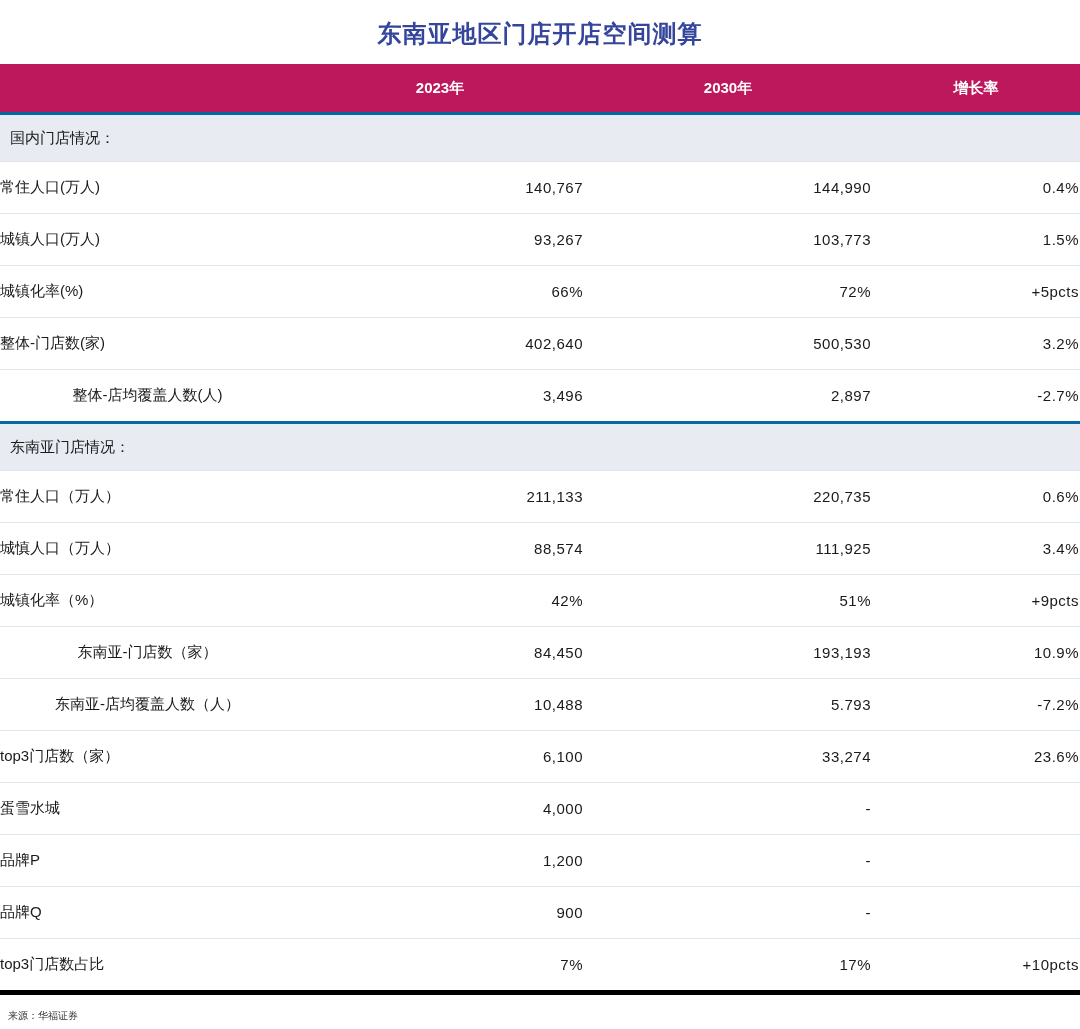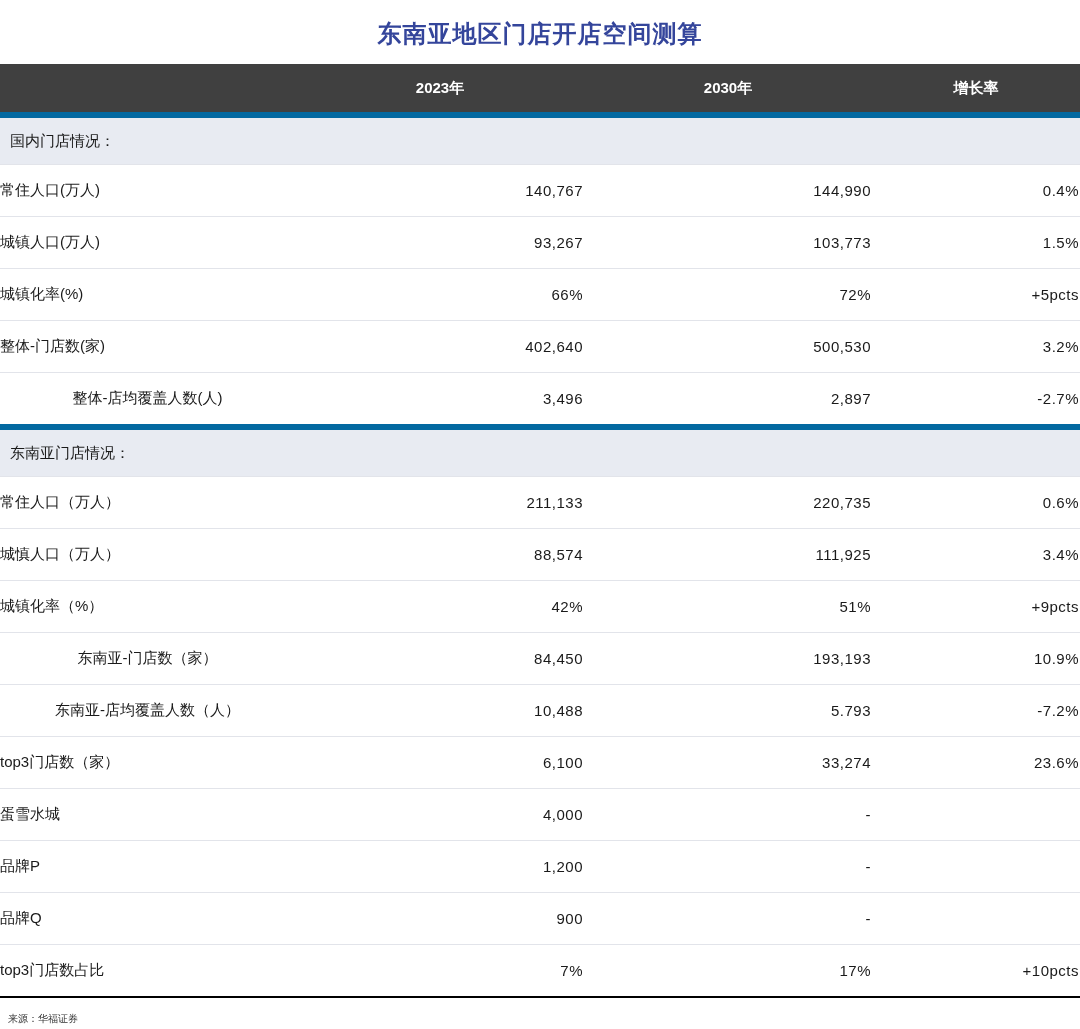--- a/index.html
+++ b/index.html
@@ -32,21 +32,21 @@
     width: 1080px;
     border-collapse: collapse;
     table-layout: fixed;
   }
   table.data col.c0 { width: 296px; }
   table.data col.c1 { width: 288px; }
   table.data col.c2 { width: 288px; }
   table.data col.c3 { width: 208px; }
 
   thead th {
-    background: #404040;
+    background: #be185d;
     color: #ffffff;
     font-size: 15px;
     font-weight: bold;
     height: 46px;
     vertical-align: middle;
     text-align: center;
     border: none;
     margin-top: 18px;
   }
   thead th.blank { }
@@ -57,39 +57,39 @@
     vertical-align: middle;
     border-bottom: 1px solid #e2e4ea;
     color: #1a1a1a;
   }
   tbody tr.section td {
     background: #e8ebf2;
     font-size: 15px;
     height: 44px;
     color: #1a1a1a;
     border-bottom: 1px solid #e2e4ea;
-    border-top: 6px solid #0369a1;
+    border-top: 3px solid #0369a1;
   }
   tbody tr.section td.label {
     text-align: left;
     padding-left: 10px;
   }
   td.label {
     text-align: center;
     padding-left: 0;
   }
   td.label.indent {
     text-align: left;
   }
   td.num {
     text-align: right;
     letter-spacing: 0.5px;
   }
   tbody tr.last td {
-    border-bottom: 2px solid #000000;
+    border-bottom: 5px solid #000000;
   }
   .source {
     padding: 14px 0 0 8px;
     font-size: 10px;
     color: #333333;
   }
 </style>
 </head>
 <body>
 

